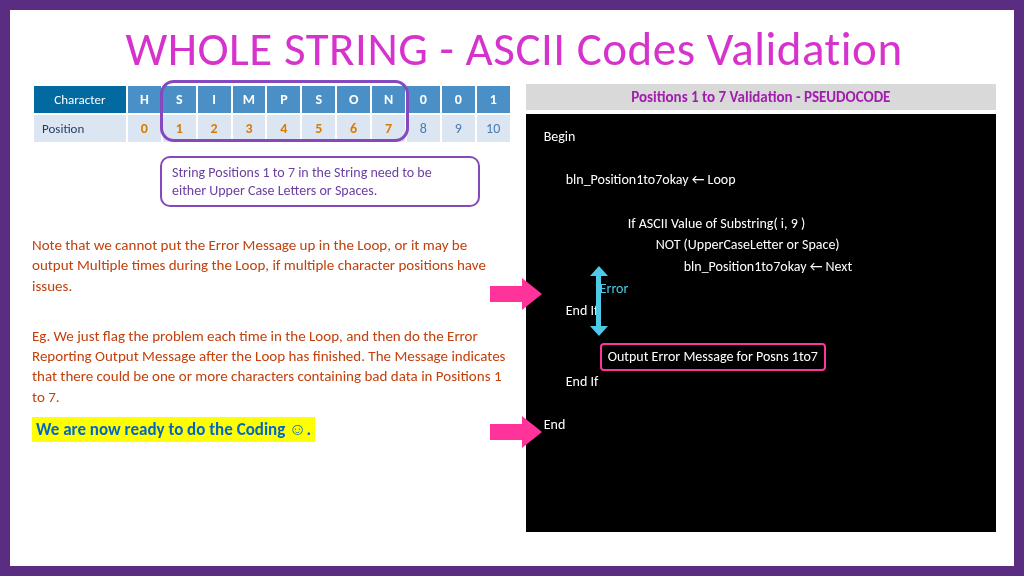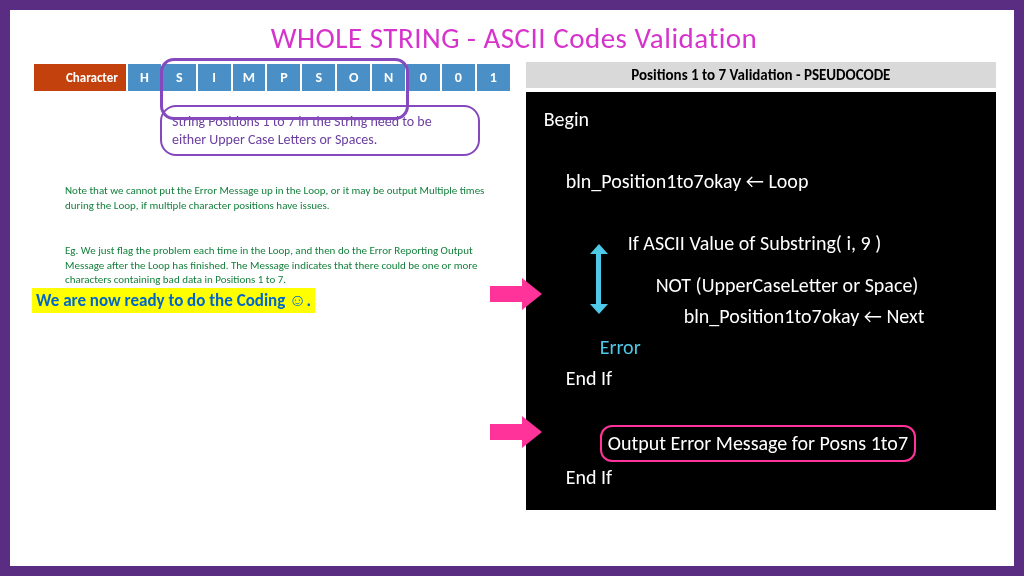--- a/index.html
+++ b/index.html
@@ -13,44 +13,44 @@
   }
   .slide {
     width: 100%;
     height: 100%;
     background: #fff;
     padding: 10px 18px 10px 22px;
     position: relative;
   }
   .title {
     color: #d633cc;
-    font-size: 29px;
+    font-size: 47px;
     font-weight: 400;
     letter-spacing: 0.5px;
     text-align: center;
     margin-bottom: 6px;
   }
   .content {
     display: flex;
     gap: 14px;
   }
   .left { flex: 1.02; position: relative; }
   .right { flex: 1; }
   .tbl {
     border-collapse: separate;
     border-spacing: 2px;
     font-size: 13px;
     position: relative;
     z-index: 1;
   }
   .tbl th.lbl {
-    background: #c2410c;
+    background: #0369a1;
     color: #fff;
-    font-weight: bold;
-    text-align: right;
+    font-weight: normal;
+    text-align: center;
     padding: 5px 8px;
     width: 92px;
   }
   .tbl th.ch {
     background: #4a90c7;
     color: #fff;
     font-weight: bold;
     text-align: center;
     width: 33px;
     padding: 5px 0;
@@ -76,72 +76,72 @@
     border-radius: 14px;
     top: -4px;
     left: 128px;
     width: 249px;
     height: 62px;
     z-index: 2;
     pointer-events: none;
   }
   .note-box {
     border: 2.5px solid #8549bd;
-    border-radius: 16px;
+    border-radius: 10px;
     color: #6b3fa0;
     font-size: 14px;
     padding: 6px 10px;
     width: 320px;
     margin: 12px 0 0 128px;
     line-height: 1.25;
   }
   .para {
-    color: #15803d;
-    font-size: 11px;
+    color: #c2410c;
+    font-size: 15px;
     line-height: 1.35;
     margin-top: 28px;
-    margin-left: 33px;
   }
   .para2 { margin-top: 30px; }
   .ready {
     background: #ffff00;
     color: #0066cc;
     font-weight: bold;
     font-size: 17px;
     display: inline-block;
     padding: 2px 4px;
+    margin-top: 10px;
   }
   .pseudo-title {
     background: #d9d9d9;
-    color: #000000;
+    color: #a21caf;
     font-weight: bold;
     font-size: 15px;
     text-align: center;
     padding: 4px 0;
     margin-bottom: 4px;
   }
   .codebox {
     background: #000;
     color: #fff;
-    font-size: 20px;
+    font-size: 14px;
     padding: 12px 14px 14px 18px;
     line-height: 1.55;
     height: 418px;
     position: relative;
     font-family: Calibri, Arial, sans-serif;
   }
   .ind1 { padding-left: 22px; display: block; }
   .ind2 { padding-left: 56px; display: block; }
   .ind3 { padding-left: 84px; display: block; }
-  .ind4 { padding-left: 112px; display: block; margin-top: 11px; }
+  .ind4 { padding-left: 112px; display: block; }
   .ind5 { padding-left: 140px; display: block; }
   .cyan { color: #4ec9e8; }
   .err-box {
     border: 2px solid #ff3399;
-    border-radius: 12px;
+    border-radius: 4px;
     padding: 1px 6px;
     display: inline-block;
   }
   .loop-arrow {
     position: absolute;
     left: 64px;
     top: 152px;
     width: 18px;
     height: 70px;
   }
@@ -216,20 +216,34 @@
           <th class="ch">S</th>
           <th class="ch">I</th>
           <th class="ch">M</th>
           <th class="ch">P</th>
           <th class="ch">S</th>
           <th class="ch">O</th>
           <th class="ch">N</th>
           <th class="ch">0</th>
           <th class="ch">0</th>
           <th class="ch">1</th>
+        </tr>
+        <tr>
+          <td class="lbl">Position</td>
+          <td class="pos org">0</td>
+          <td class="pos org">1</td>
+          <td class="pos org">2</td>
+          <td class="pos org">3</td>
+          <td class="pos org">4</td>
+          <td class="pos org">5</td>
+          <td class="pos org">6</td>
+          <td class="pos org">7</td>
+          <td class="pos">8</td>
+          <td class="pos">9</td>
+          <td class="pos">10</td>
         </tr>
       </tbody>
         </table>
 
       <div class="note-box">String Positions 1 to 7 in the String need to be either Upper Case Letters or Spaces.</div>
 
       <div class="para">Note that we cannot put the Error Message up in the Loop, or it may be output Multiple times during the Loop, if multiple character positions have issues.</div>
       <div class="para para2">Eg. We just flag the problem each time in the Loop, and then do the Error Reporting Output Message after the Loop has finished. The Message indicates that there could be one or more characters containing bad data in Positions 1 to 7.</div>
 
       <div class="ready">We are now ready to do the Coding ☺.</div>

